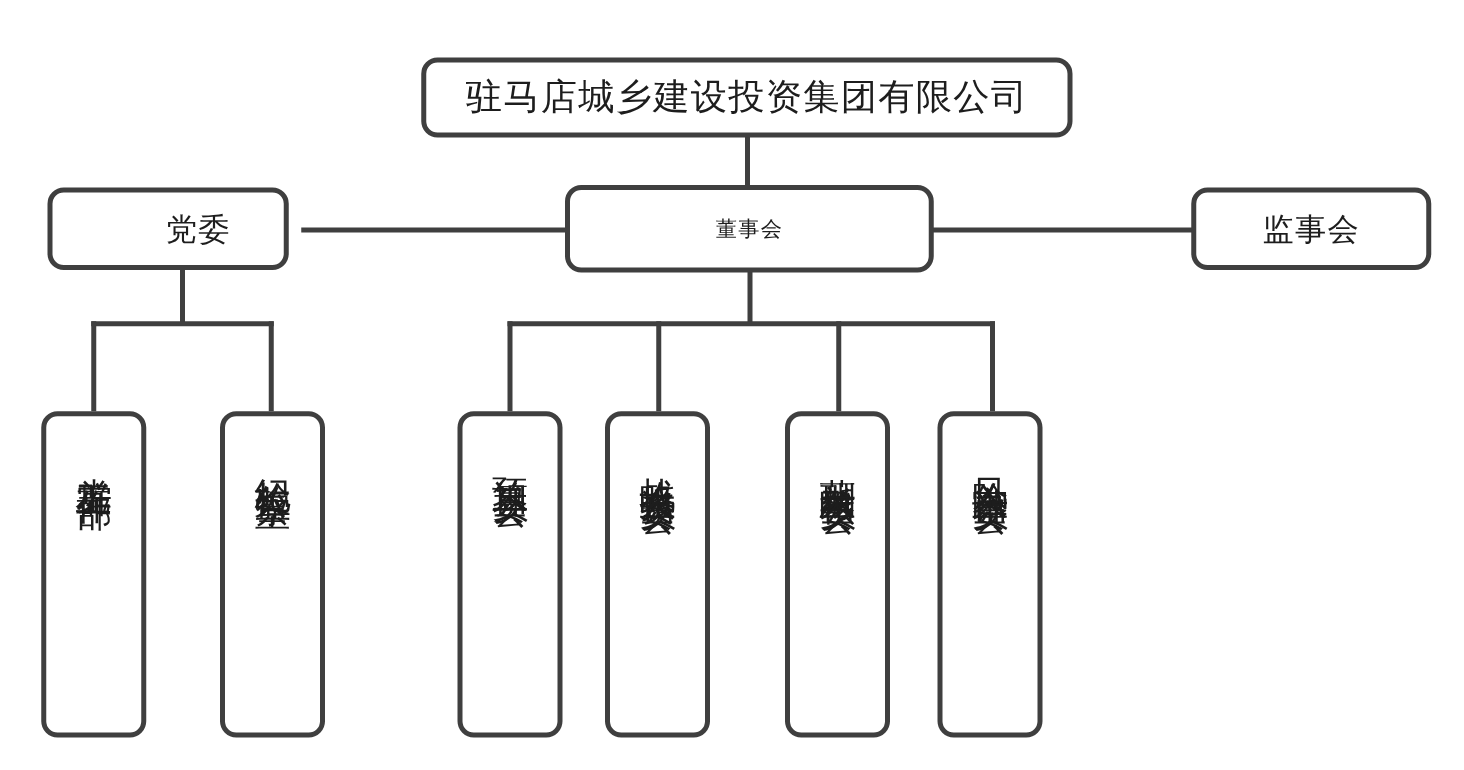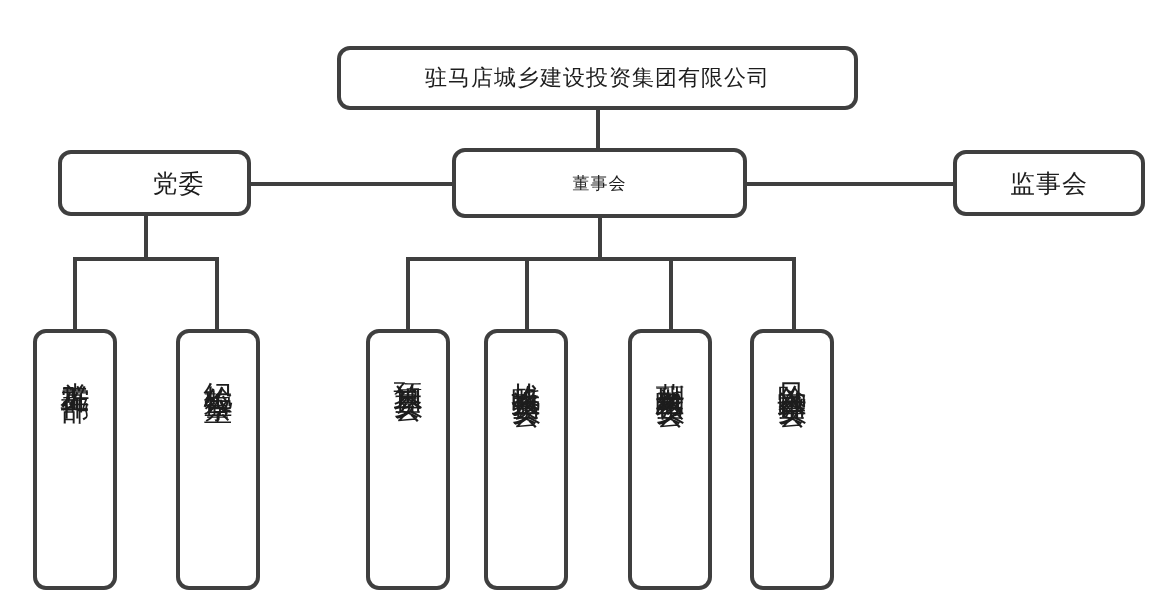--- a/index.html
+++ b/index.html
@@ -77,24 +77,24 @@
   <div class="connector v" style="left:598px; top:215px; height:44px;"></div>
 
   <div class="connector h" style="left:406px; top:257px; width:390px;"></div>
 
   <div class="connector v" style="left:406px; top:257px; height:72px;"></div>
   <div class="connector v" style="left:525px; top:257px; height:72px;"></div>
   <div class="connector v" style="left:669px; top:257px; height:72px;"></div>
   <div class="connector v" style="left:792px; top:257px; height:72px;"></div>
 
   <div class="node horiz" style="left:337px; top:46px; width:521px; height:64px;">
-    <span class="node-label" style="font-size:22px;">驻马店城乡建设投资集团有限公司</span>
+    <span class="node-label" style="font-size:29px;">驻马店城乡建设投资集团有限公司</span>
   </div>
 
-  <div class="node horiz" style="left:58px; top:150px; width:193px; height:66px;padding-left:48px;">
+  <div class="node horiz" style="left:38px; top:150px; width:193px; height:66px;padding-left:48px;">
     <span class="node-label" style="font-size:25px;">党委</span>
   </div>
 
   <div class="node horiz" style="left:452px; top:148px; width:295px; height:70px;">
     <span class="node-label" style="font-size:17px;">董事会</span>
   </div>
 
   <div class="node horiz" style="left:953px; top:150px; width:192px; height:66px;">
     <span class="node-label" style="font-size:25px;text-align:right;">监事会</span>
   </div>

